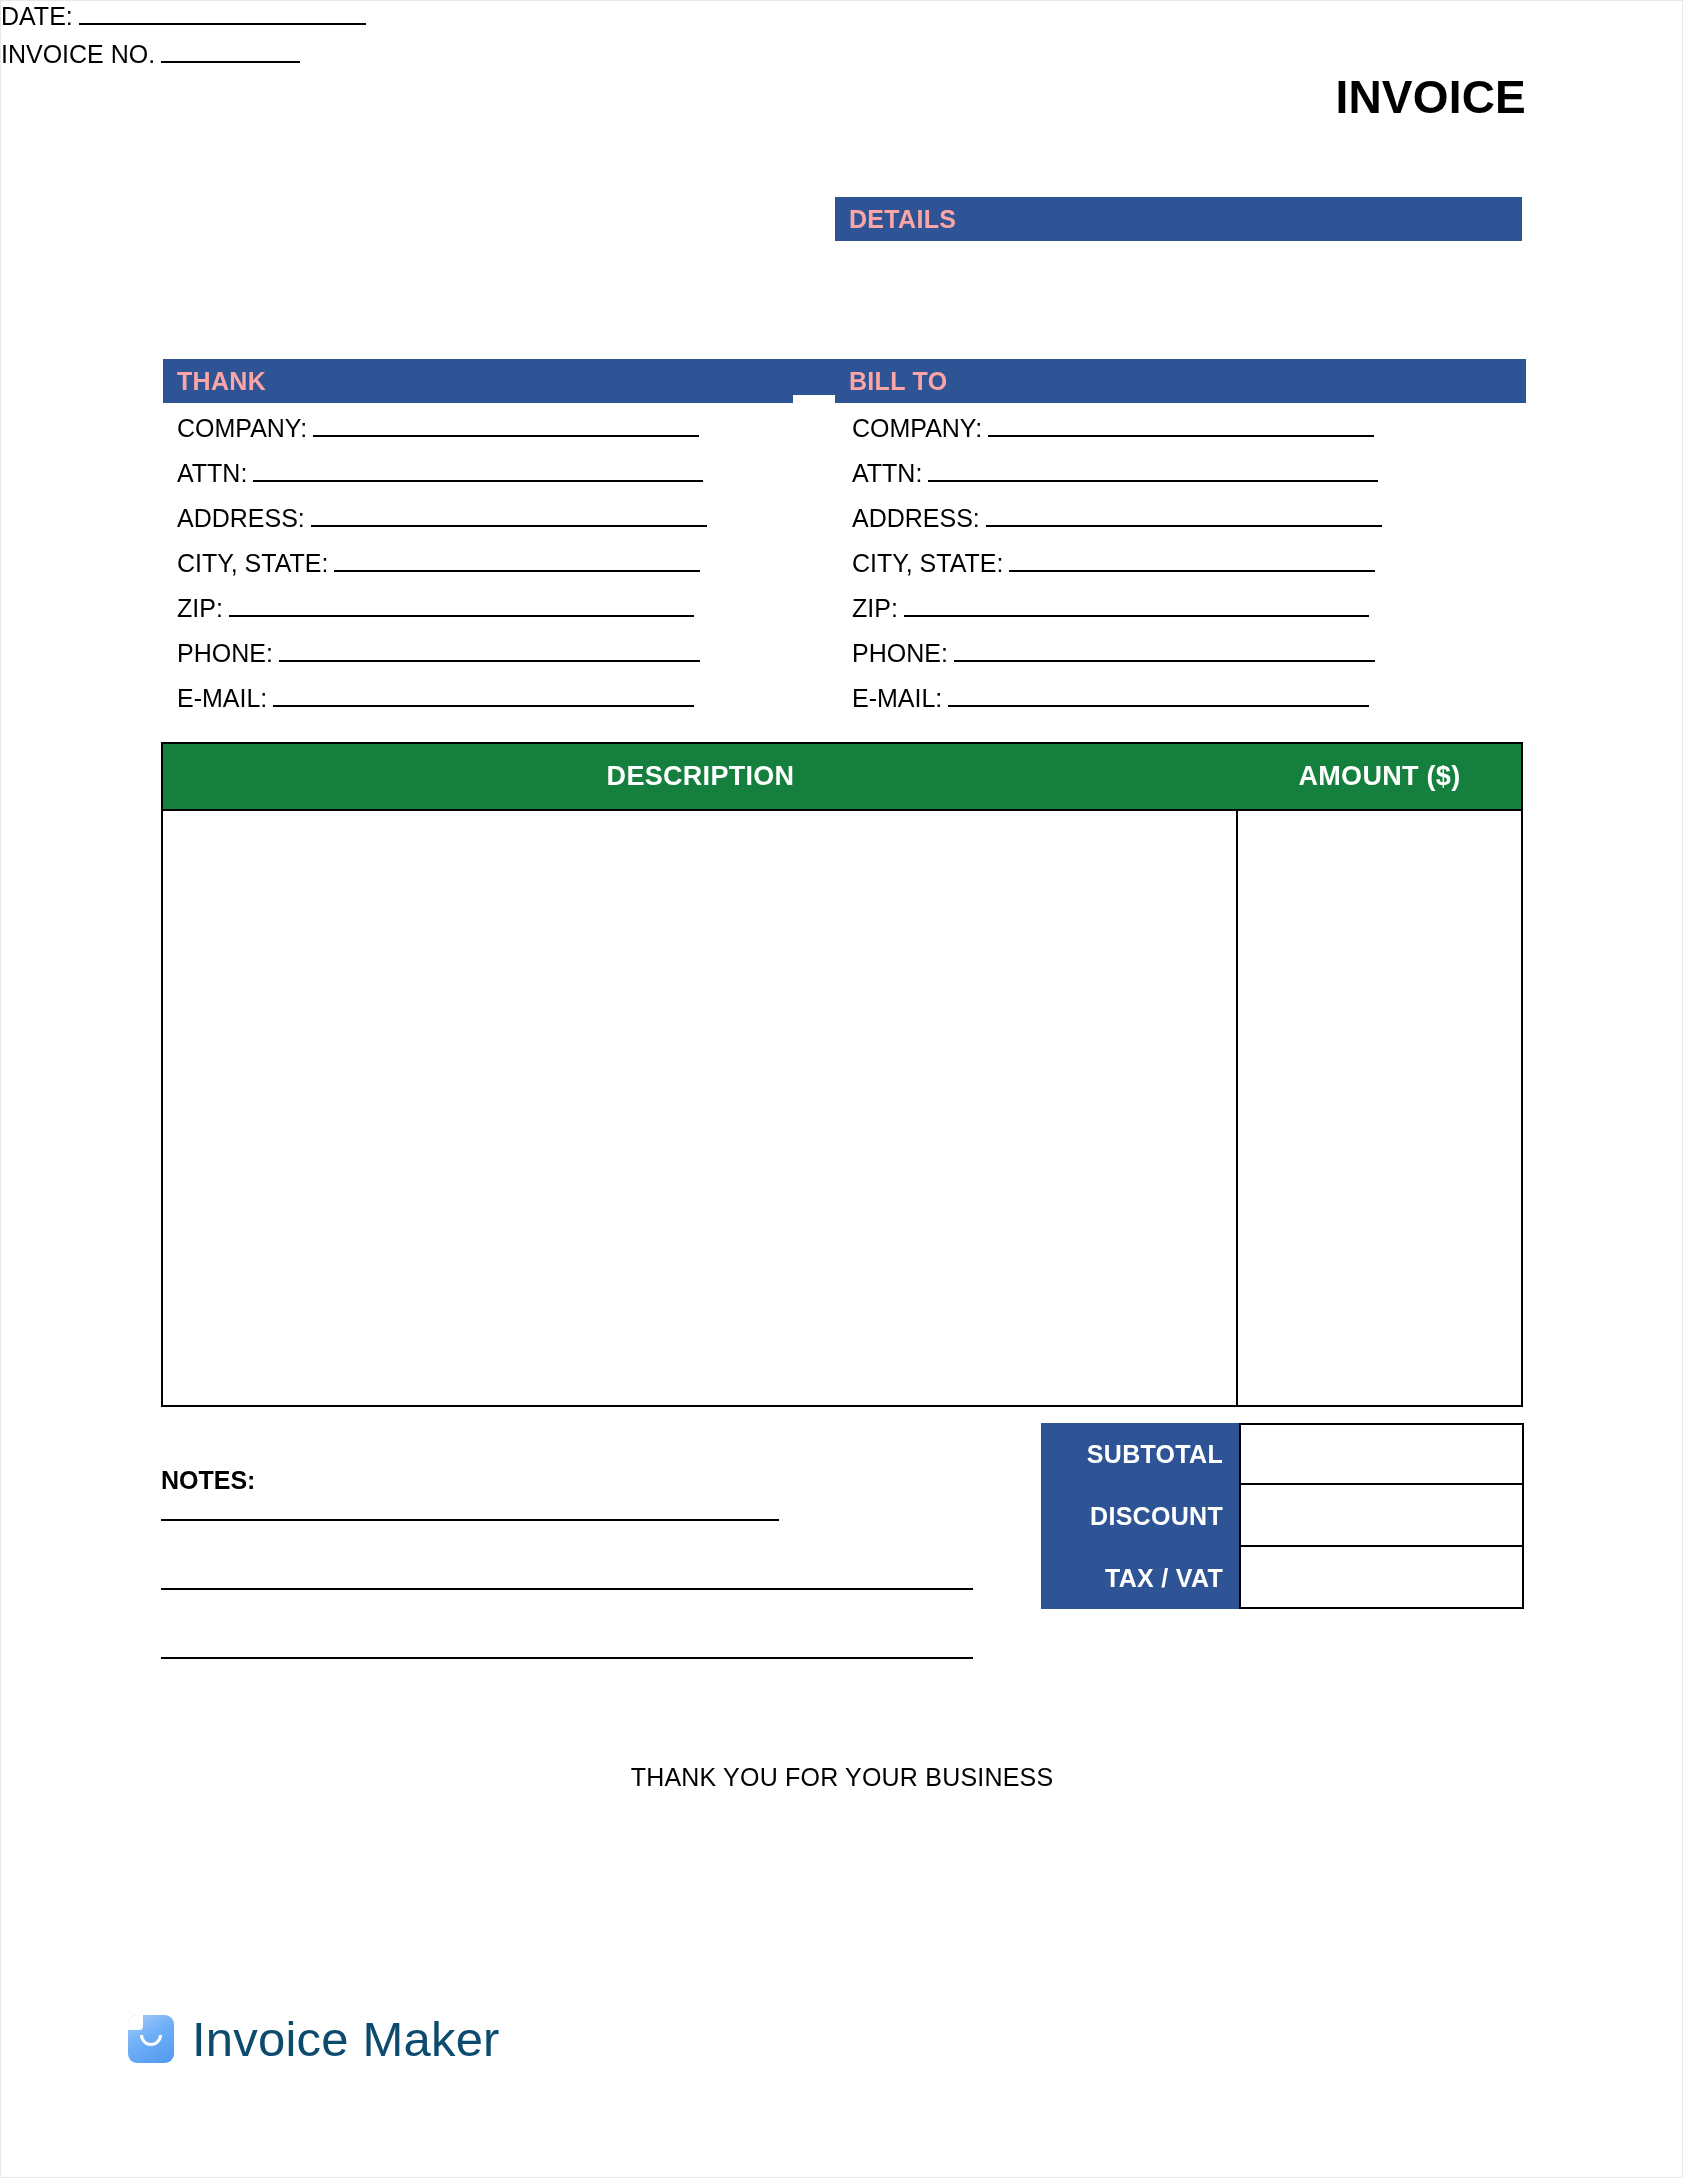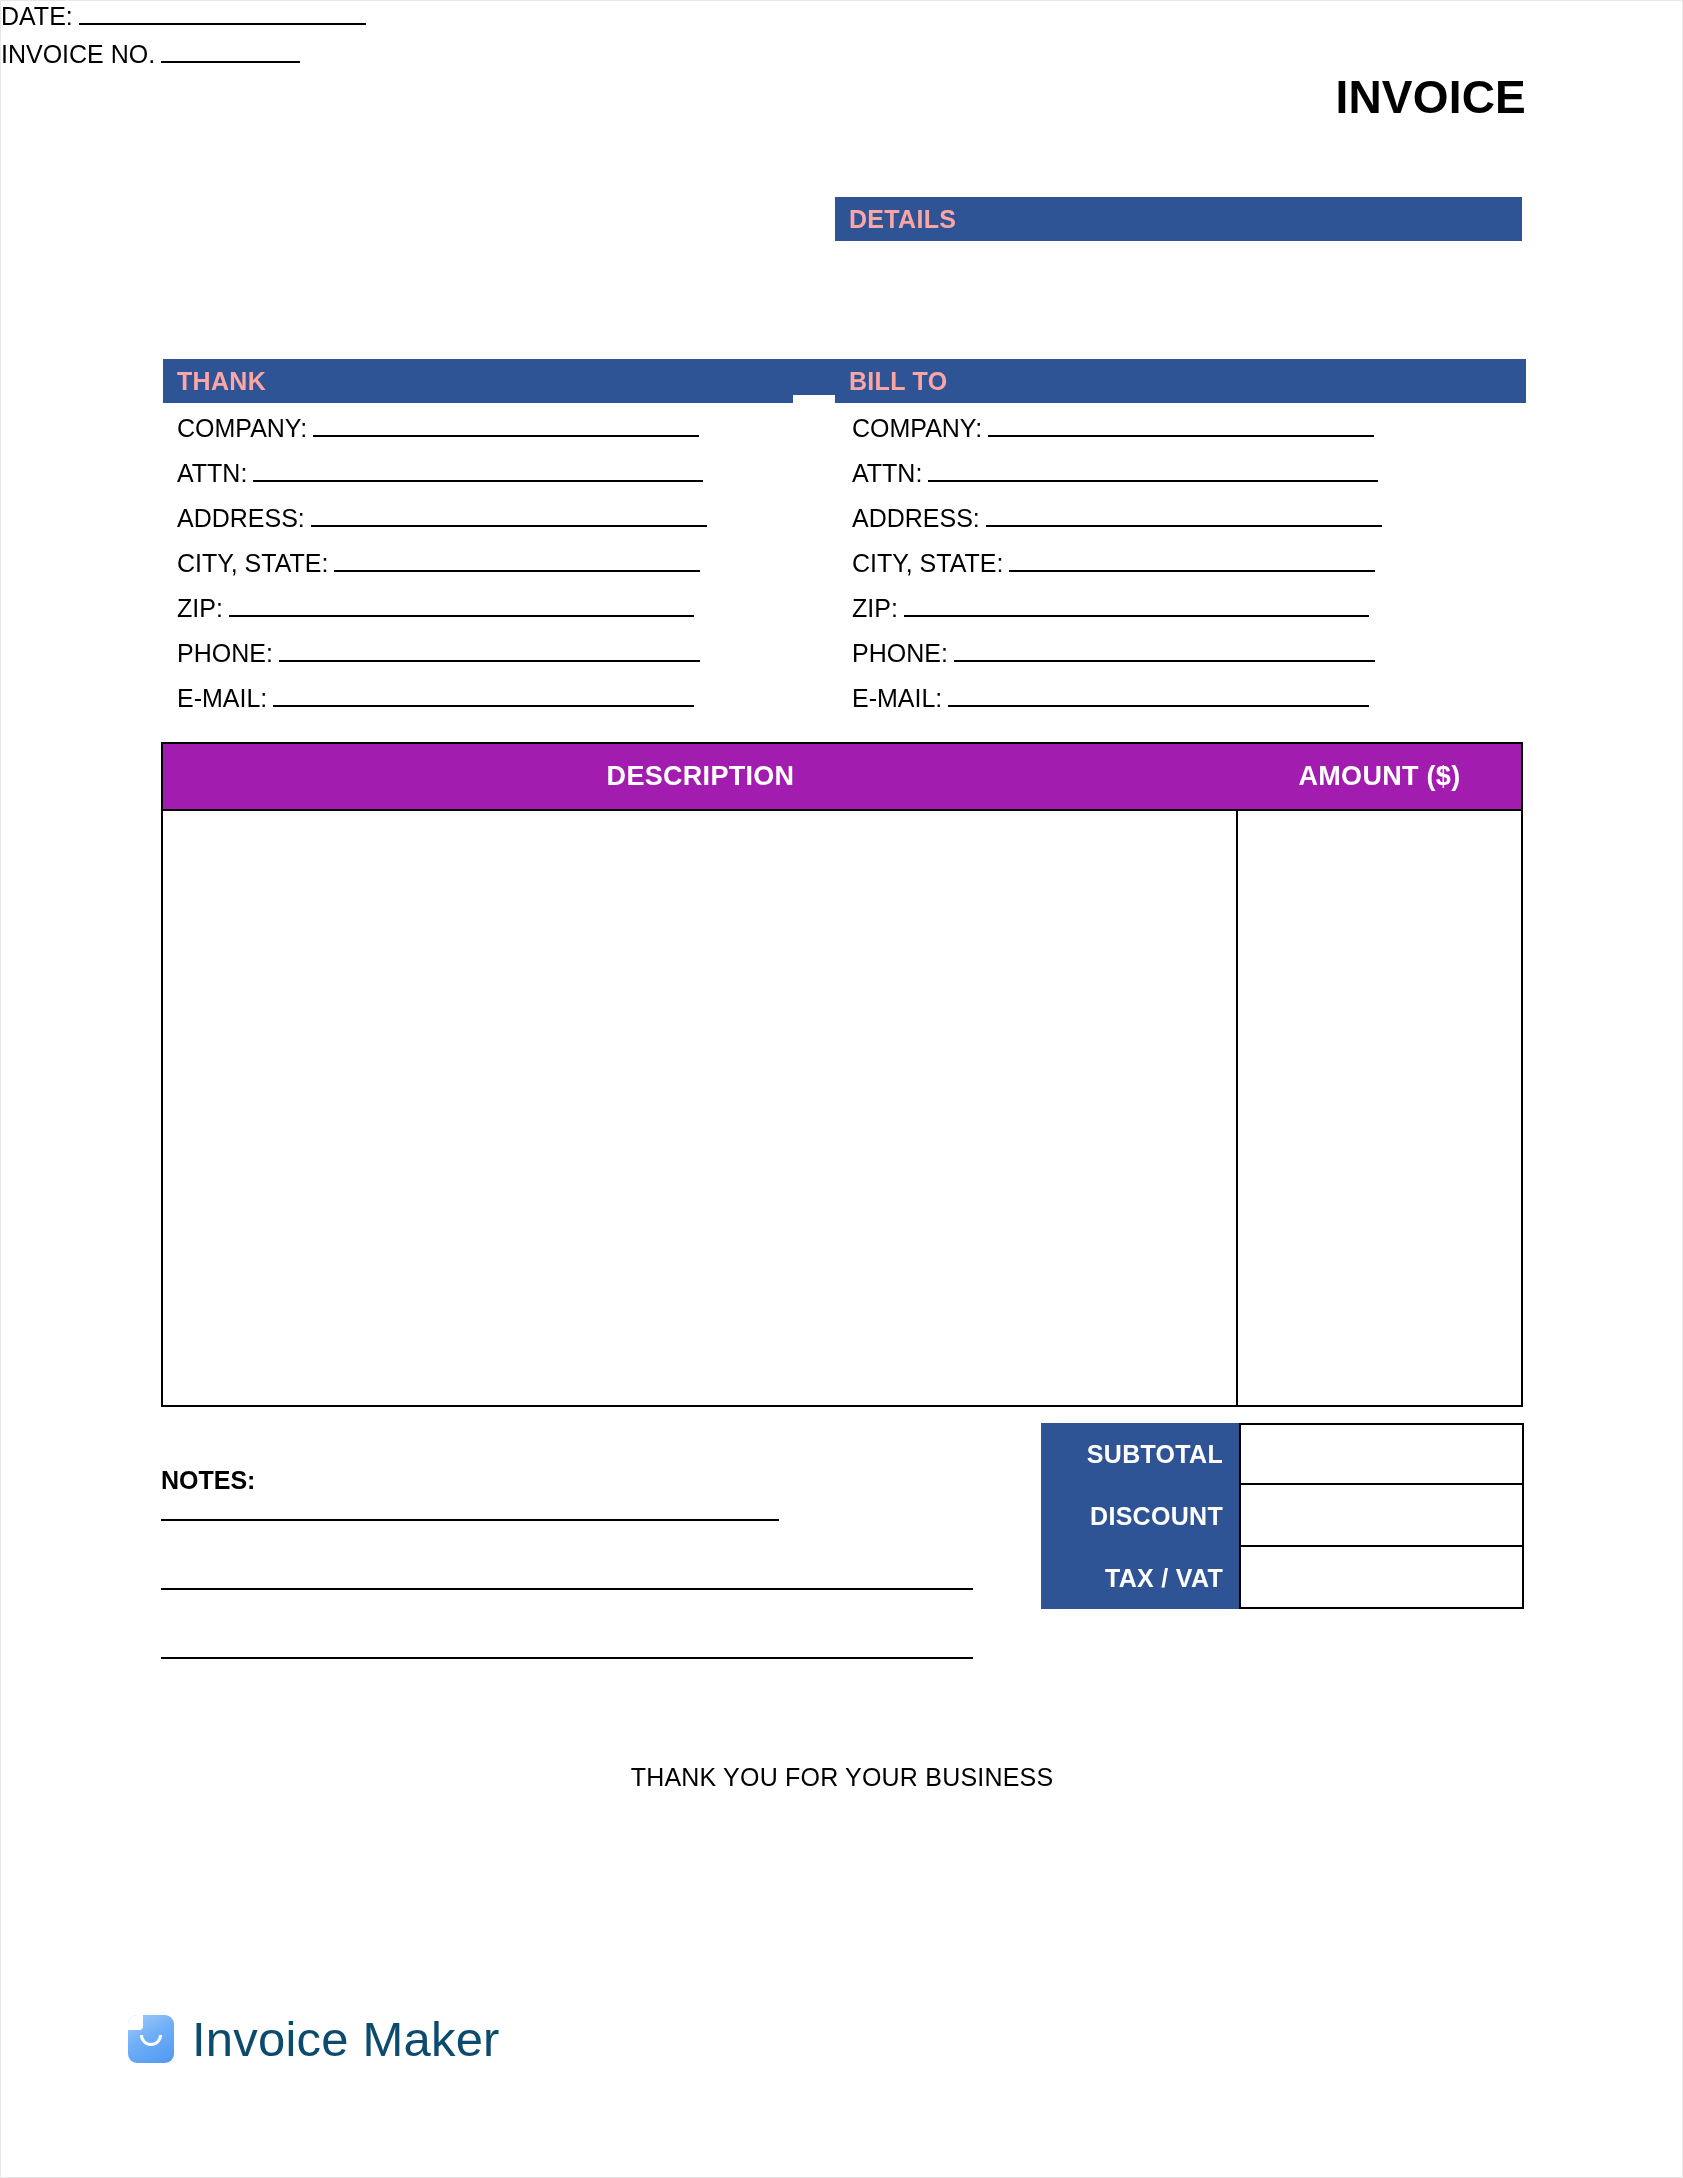--- a/index.html
+++ b/index.html
@@ -125,21 +125,21 @@
   .desc-table {
     position: absolute;
     left: 160px;
     top: 741px;
     width: 1362px;
     border: 2px solid #000000;
     box-sizing: border-box;
   }
   .desc-head {
     display: flex;
-    background: #a21caf;
+    background: #15803d;
     color: #ffffff;
     height: 65px;
     border-bottom: 2px solid #000000;
   }
   .desc-head-desc {
     width: 1075px;
     display: flex;
     align-items: center;
     justify-content: center;
     font-size: 27px;

